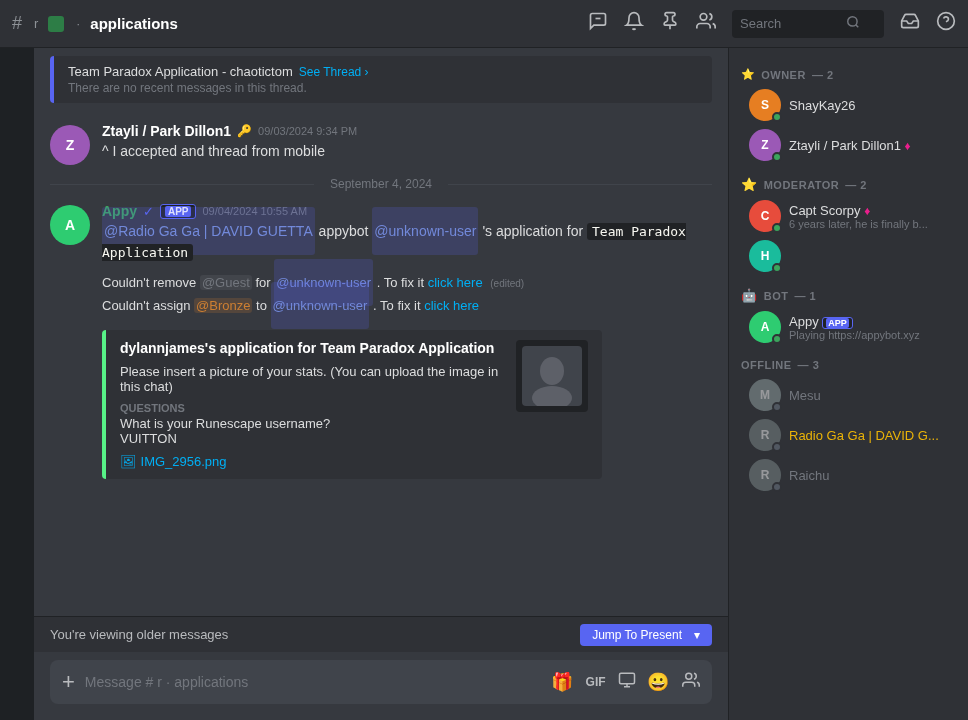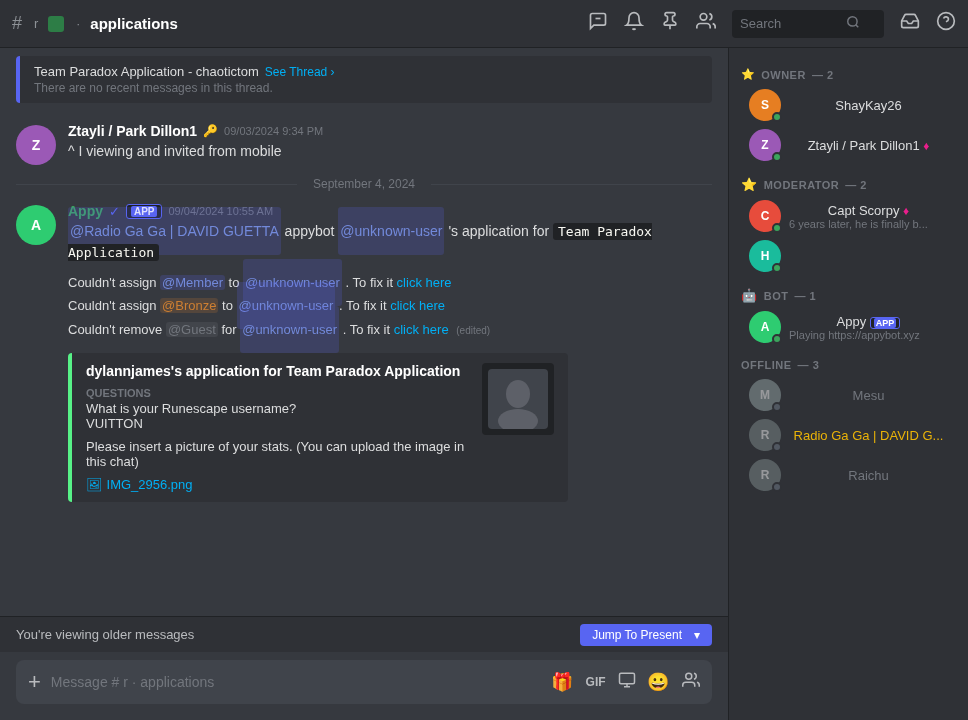--- a/index.html
+++ b/index.html
@@ -71,20 +71,21 @@
       width: 100px;
     }
     .search-bar input::placeholder { color: #72767d; }
     .search-icon { color: #72767d; font-size: 14px; }
 
     
     .main {
       display: flex;
       flex: 1;
       overflow: hidden;
+      margin-left: 34px;
     }
 
     
     .chat-area {
       flex: 1;
       display: flex;
       flex-direction: column;
       background: #36393f;
       overflow: hidden;
     }
@@ -416,21 +417,20 @@
     .status-offline { background: #747f8d; }
 
     .member-info { flex: 1; overflow: hidden; }
     .member-name {
       font-size: 13px;
       font-weight: 500;
       color: #dcddde;
       white-space: nowrap;
       overflow: hidden;
       text-overflow: ellipsis;
-      text-align: center;
     }
     .member-status {
       font-size: 11px;
       color: #72767d;
       white-space: nowrap;
       overflow: hidden;
       text-overflow: ellipsis;
     }
 
     
@@ -531,21 +531,21 @@
     <div class="messages">
 
       <div class="message">
         <div class="avatar av-ztayli">Z</div>
         <div class="msg-content">
           <div class="msg-header">
             <span class="msg-author author-white">Ztayli / Park Dillon1</span>
             <span class="msg-key-icon">🔑</span>
             <span class="msg-timestamp">09/03/2024 9:34 PM</span>
           </div>
-          <div class="msg-text">^ I viewing and invited from mobile</div>
+          <div class="msg-text">^ I accepted and thread from mobile</div>
         </div>
       </div>
 
       <div class="date-separator">
         <div class="date-line"></div>
         <span>September 4, 2024</span>
         <div class="date-line"></div>
       </div>
 
       <div class="message">
@@ -564,57 +564,49 @@
             <span> appybot </span>
             <span class="mention">@unknown-user</span>
             <span>'s application for</span>
             <code class="inline">Team Paradox Application</code>
           </div>
         </div>
       </div>
 
       <div class="error-msgs">
         <div class="error-line">
-          <span>Couldn't assign </span>
-          <span class="mention mention-member">@Member</span>
-          <span> to </span>
+          <span>Couldn't remove </span>
+          <span class="mention mention-guest">@Guest</span>
+          <span> for </span>
           <span class="mention">@unknown-user</span>
           <span>. To fix it </span>
           <span class="error-link">click here</span>
+          <span class="edited-tag">(edited)</span>
         </div>
         <div class="error-line">
           <span>Couldn't assign </span>
           <span class="mention mention-bronze">@Bronze</span>
           <span> to </span>
           <span class="mention">@unknown-user</span>
           <span>. To fix it </span>
           <span class="error-link">click here</span>
         </div>
-        <div class="error-line">
-          <span>Couldn't remove </span>
-          <span class="mention mention-guest">@Guest</span>
-          <span> for </span>
-          <span class="mention">@unknown-user</span>
-          <span>. To fix it </span>
-          <span class="error-link">click here</span>
-          <span class="edited-tag">(edited)</span>
-        </div>
       </div>
 
       <div class="app-embed">
         <div class="app-embed-row">
           <div class="app-embed-content">
             <div class="app-embed-title">dylannjames's application for Team Paradox Application</div>
             <div class="app-embed-section">
+              <div class="app-embed-value">Please insert a picture of your stats. (You can upload the image in this chat)</div>
+            </div>
+            <div class="app-embed-section">
               <div class="app-embed-label">Questions</div>
               <div class="app-embed-value">What is your Runescape username?</div>
               <div class="app-embed-value">VUITTON</div>
-            </div>
-            <div class="app-embed-section">
-              <div class="app-embed-value">Please insert a picture of your stats. (You can upload the image in this chat)</div>
             </div>
             <div class="app-embed-attachment">
               <span>🖼</span>
               <span>IMG_2956.png</span>
             </div>
           </div>
           <div class="app-embed-img">
             <svg width="60" height="60" viewBox="0 0 60 60" fill="none">
               <rect width="60" height="60" fill="#40444b" rx="4"></rect>
               <ellipse cx="30" cy="25" rx="12" ry="14" fill="#5d6068"></ellipse>

